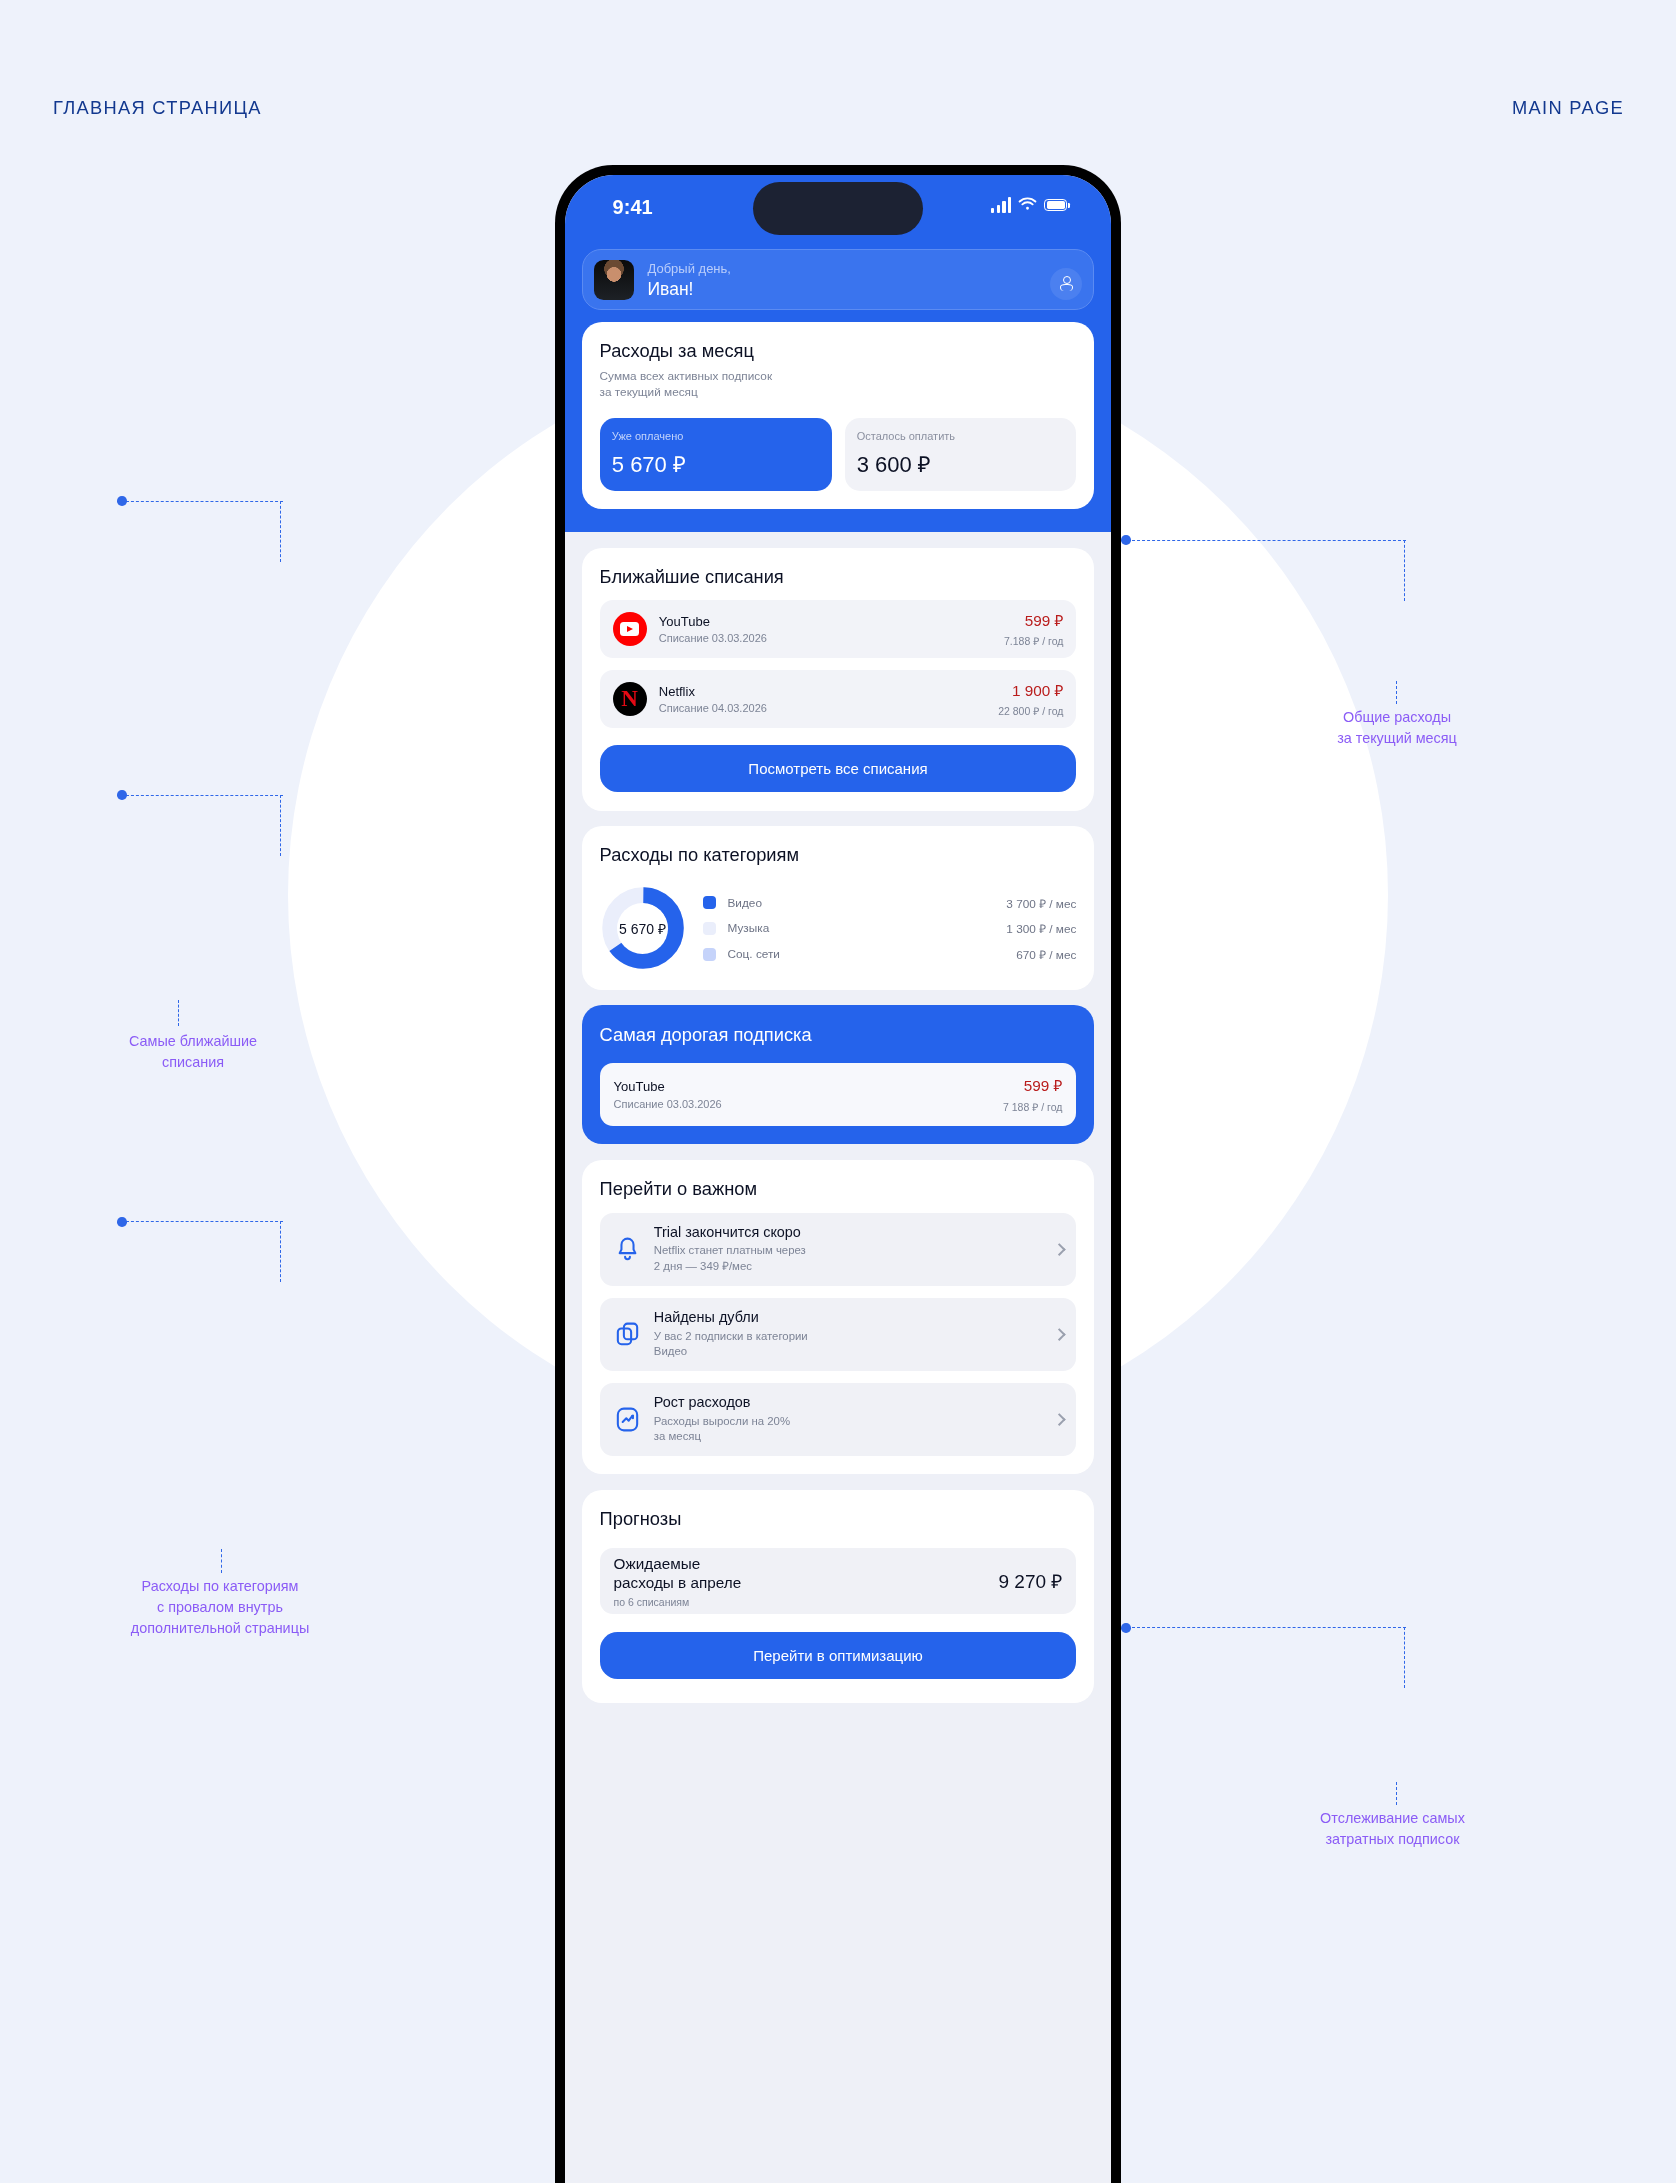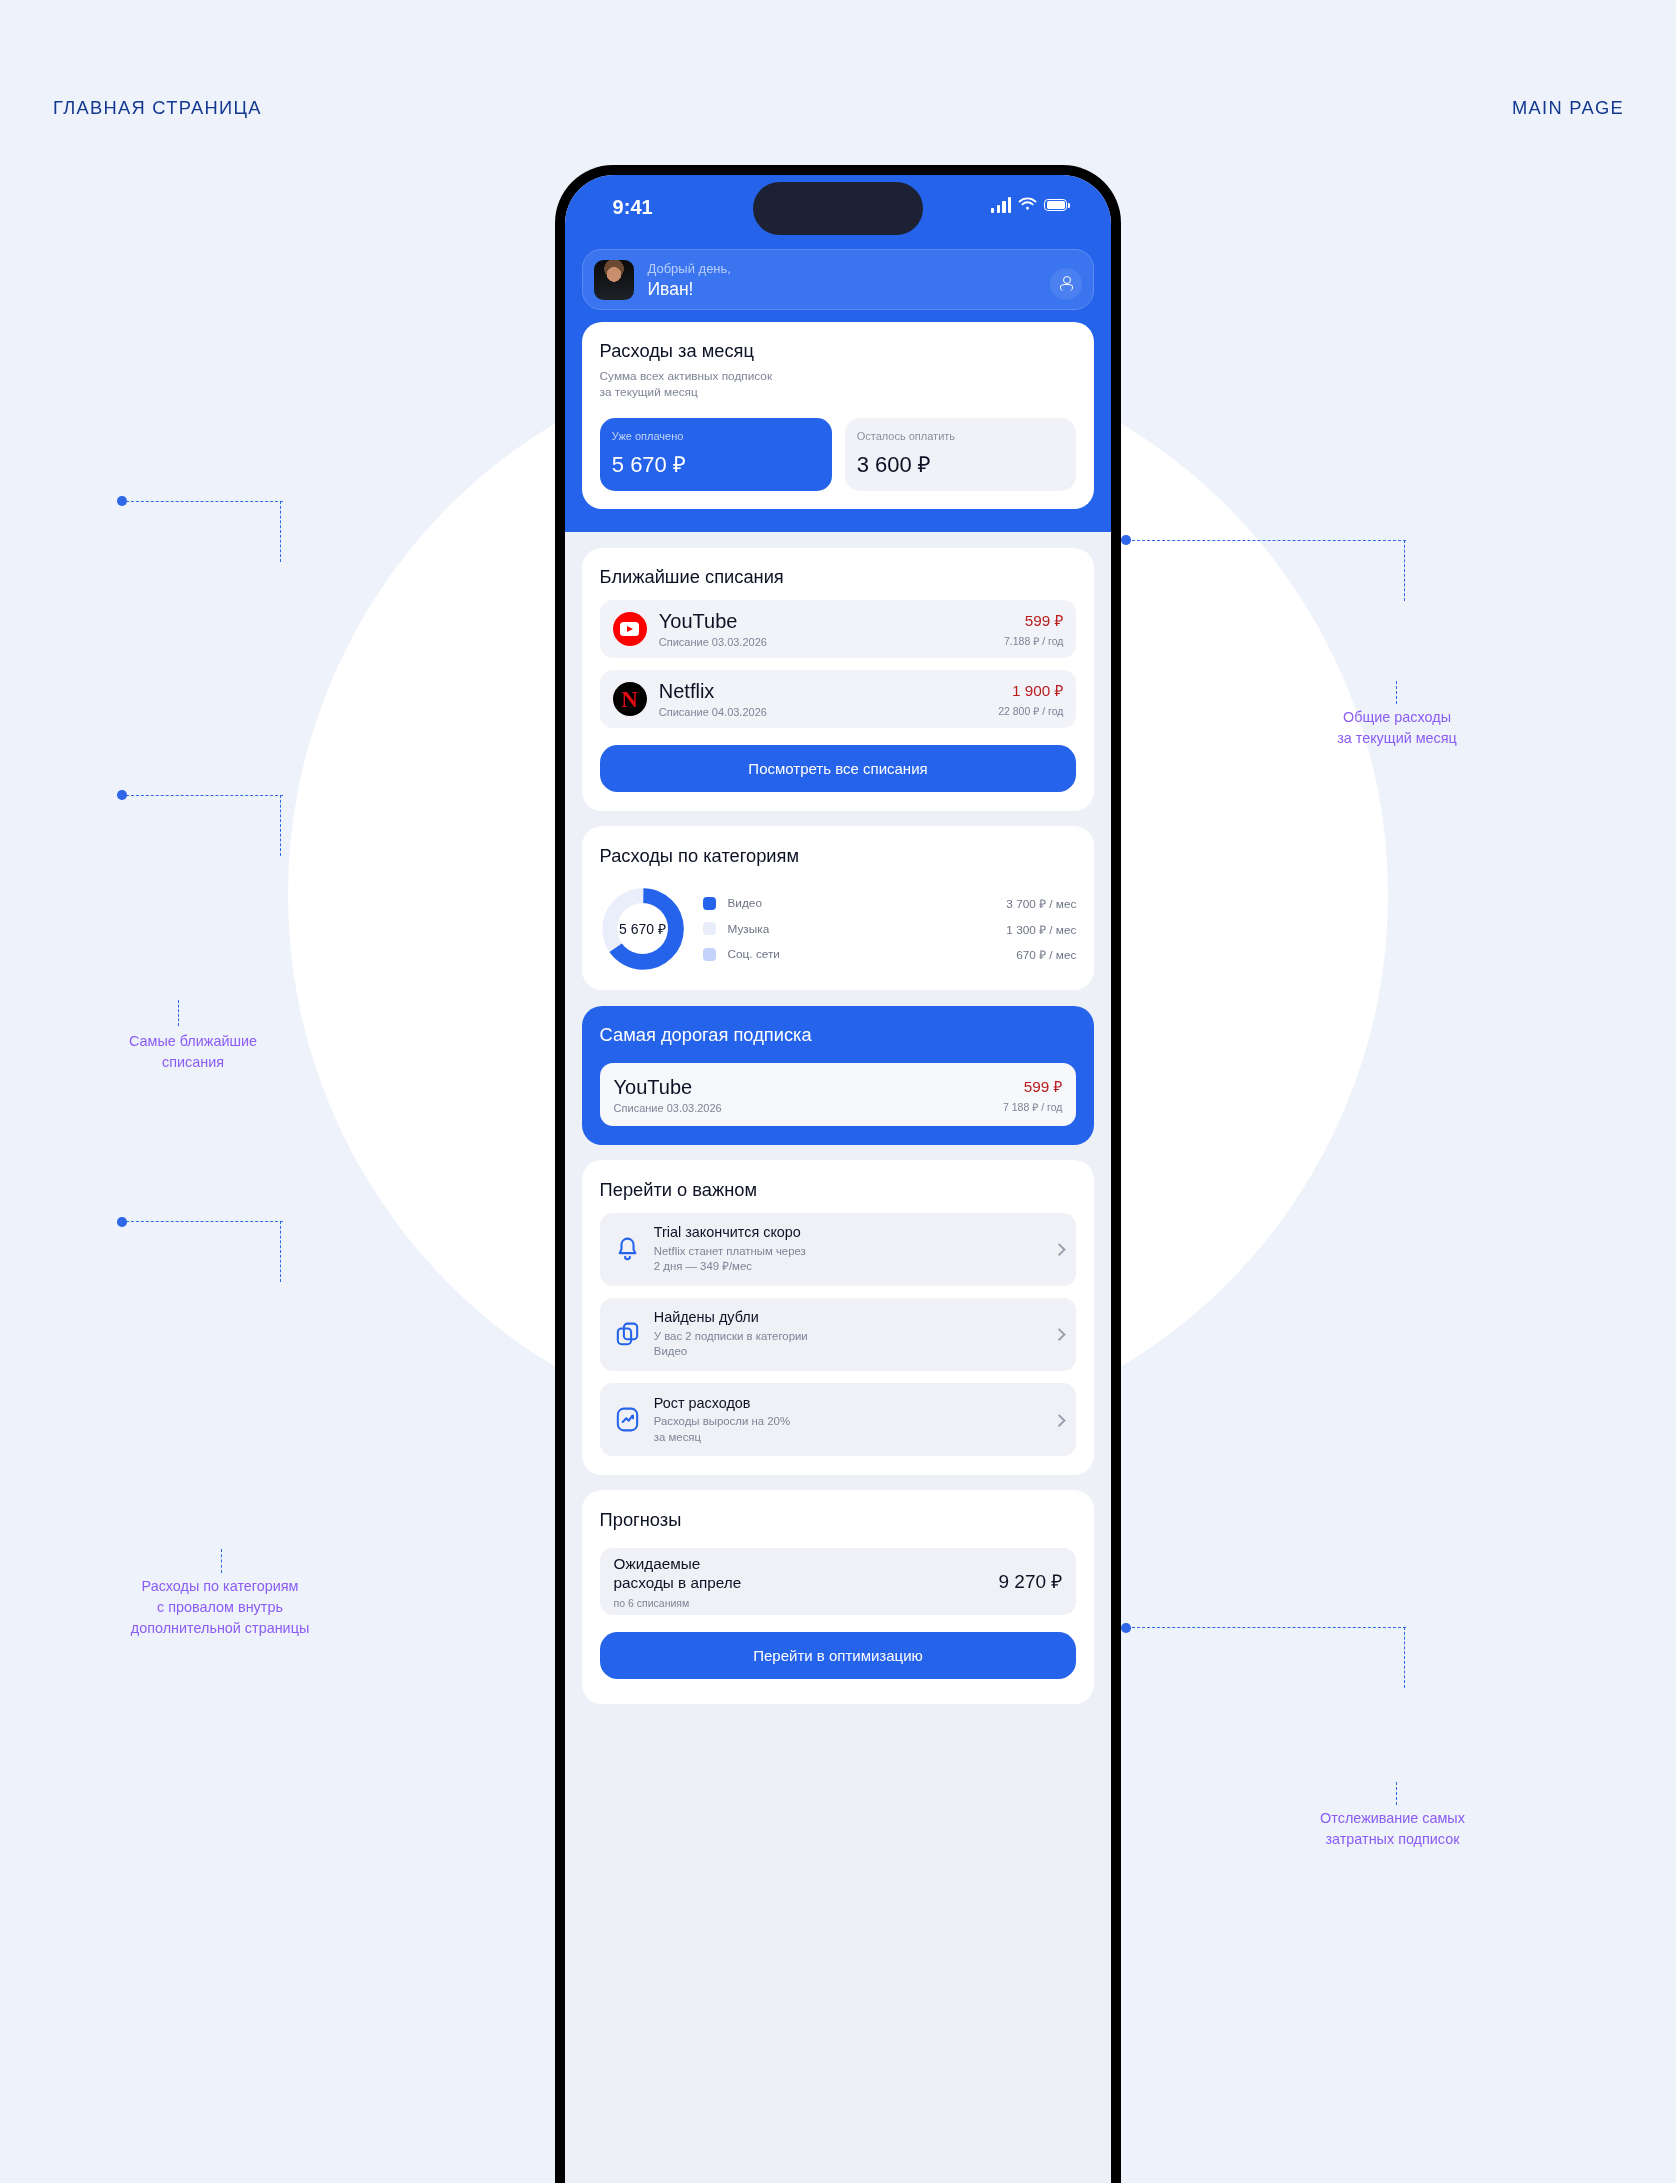--- a/index.html
+++ b/index.html
@@ -153,21 +153,21 @@
     background:#f2f3f8; border-radius: 13px;
     padding: 9.6px 13px; margin-top: 12.2px;
   }
   .logo { width: 34px; height: 34px; border-radius:50%; flex:0 0 auto; display:flex; align-items:center; justify-content:center; }
   .logo.yt { background:#ff0000; }
   .logo.yt .plate { width:19px; height:14px; background:#fff; border-radius:3.5px; display:flex;align-items:center;justify-content:center; }
   .logo.yt .tri { width:0;height:0;border-left:6.5px solid #ff0000;border-top:3.9px solid transparent;border-bottom:3.9px solid transparent;margin-left:1.7px; }
   .logo.nf { background:#000; }
   .logo.nf .n { color:#e50914; font-size:23px; font-weight:700; font-family:"Liberation Serif",serif; line-height:1; }
   .sub-mid { flex:1; margin-left: 12.2px; }
-  .sub-name { font-size: 20px; color:#0c1124; }
+  .sub-name { font-size: 13px; color:#0c1124; }
   .sub-date { font-size: 11px; color:#7d8496; margin-top: 3.5px; }
   .sub-right { text-align:right; }
   .sub-price { font-size: 15.3px; color:#b91c1c; }
   .sub-year { font-size: 10.5px; color:#7d8496; margin-top: 4.4px; }
 
   .btn-primary {
     display:block; width:100%; margin-top: 17.5px;
     background:#2563eb; color:#fff; border:none;
     border-radius: 17.5px; padding: 15px 0;
     font-size: 15px; font-family:"Liberation Sans",sans-serif; cursor:pointer;

